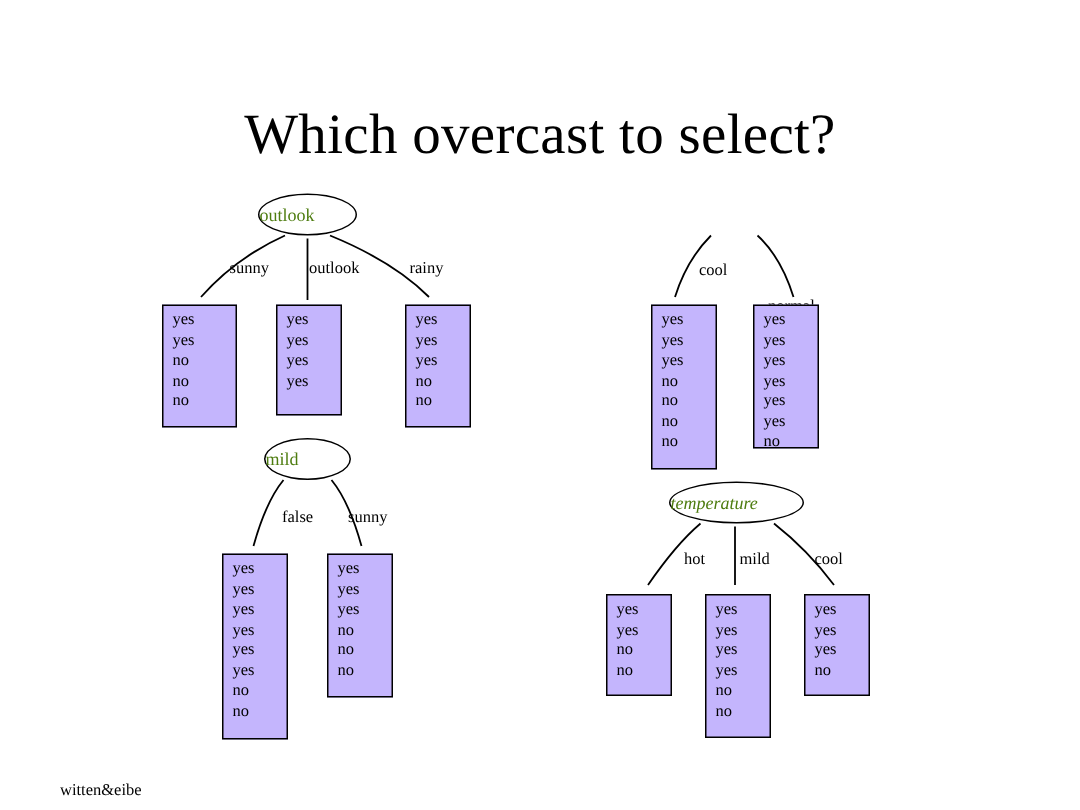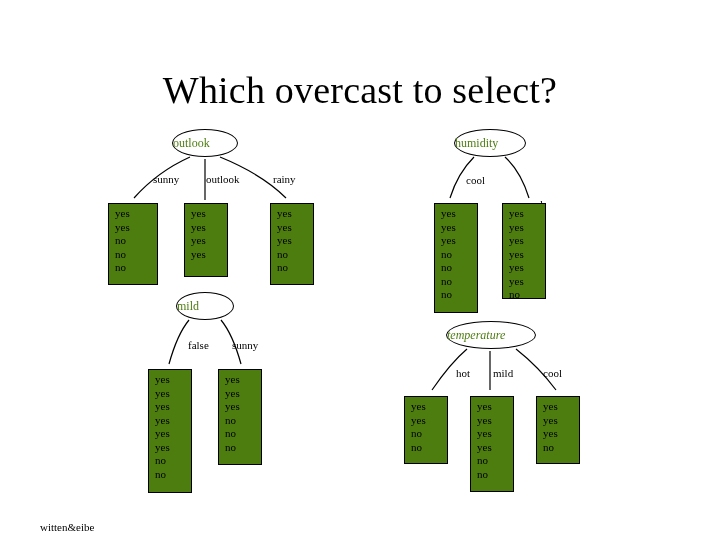--- a/index.html
+++ b/index.html
@@ -56,21 +56,21 @@
   }
   .edgelabel {
     position: absolute;
     font-family: "Liberation Serif", serif;
     font-size: 11px;
     color: #000000;
     white-space: nowrap;
   }
   .leaf {
     position: absolute;
-    background: #4d7c0f;
+    background: #c4b5fd;
     border: 1px solid #000000;
     box-sizing: border-box;
     font-family: "Liberation Serif", serif;
     font-size: 11px;
     line-height: 13.5px;
     color: #000000;
     padding: 3px 0 3px 6px;
   }
   .leaf div {
     white-space: nowrap;
@@ -130,23 +130,20 @@
   </div>
 
   <div class="leaf" style="left:270px; top:203px; width:44px; height:82px;">
     <div>yes</div>
     <div>yes</div>
     <div>yes</div>
     <div>no</div>
     <div>no</div>
   </div>
 
-  <div class="node" style="left:454px; top:129px; width:72px; height:28px;">
-    <span>humidity</span>
-  </div>
   <div class="edgelabel" style="left:466px; top:174px;">cool</div>
   <div class="edgelabel" style="left:512px; top:174px;margin-top:24px;">normal</div>
 
   <div class="leaf" style="left:434px; top:203px; width:44px; height:110px;">
     <div>yes</div>
     <div>yes</div>
     <div>yes</div>
     <div>no</div>
     <div>no</div>
     <div>no</div>

